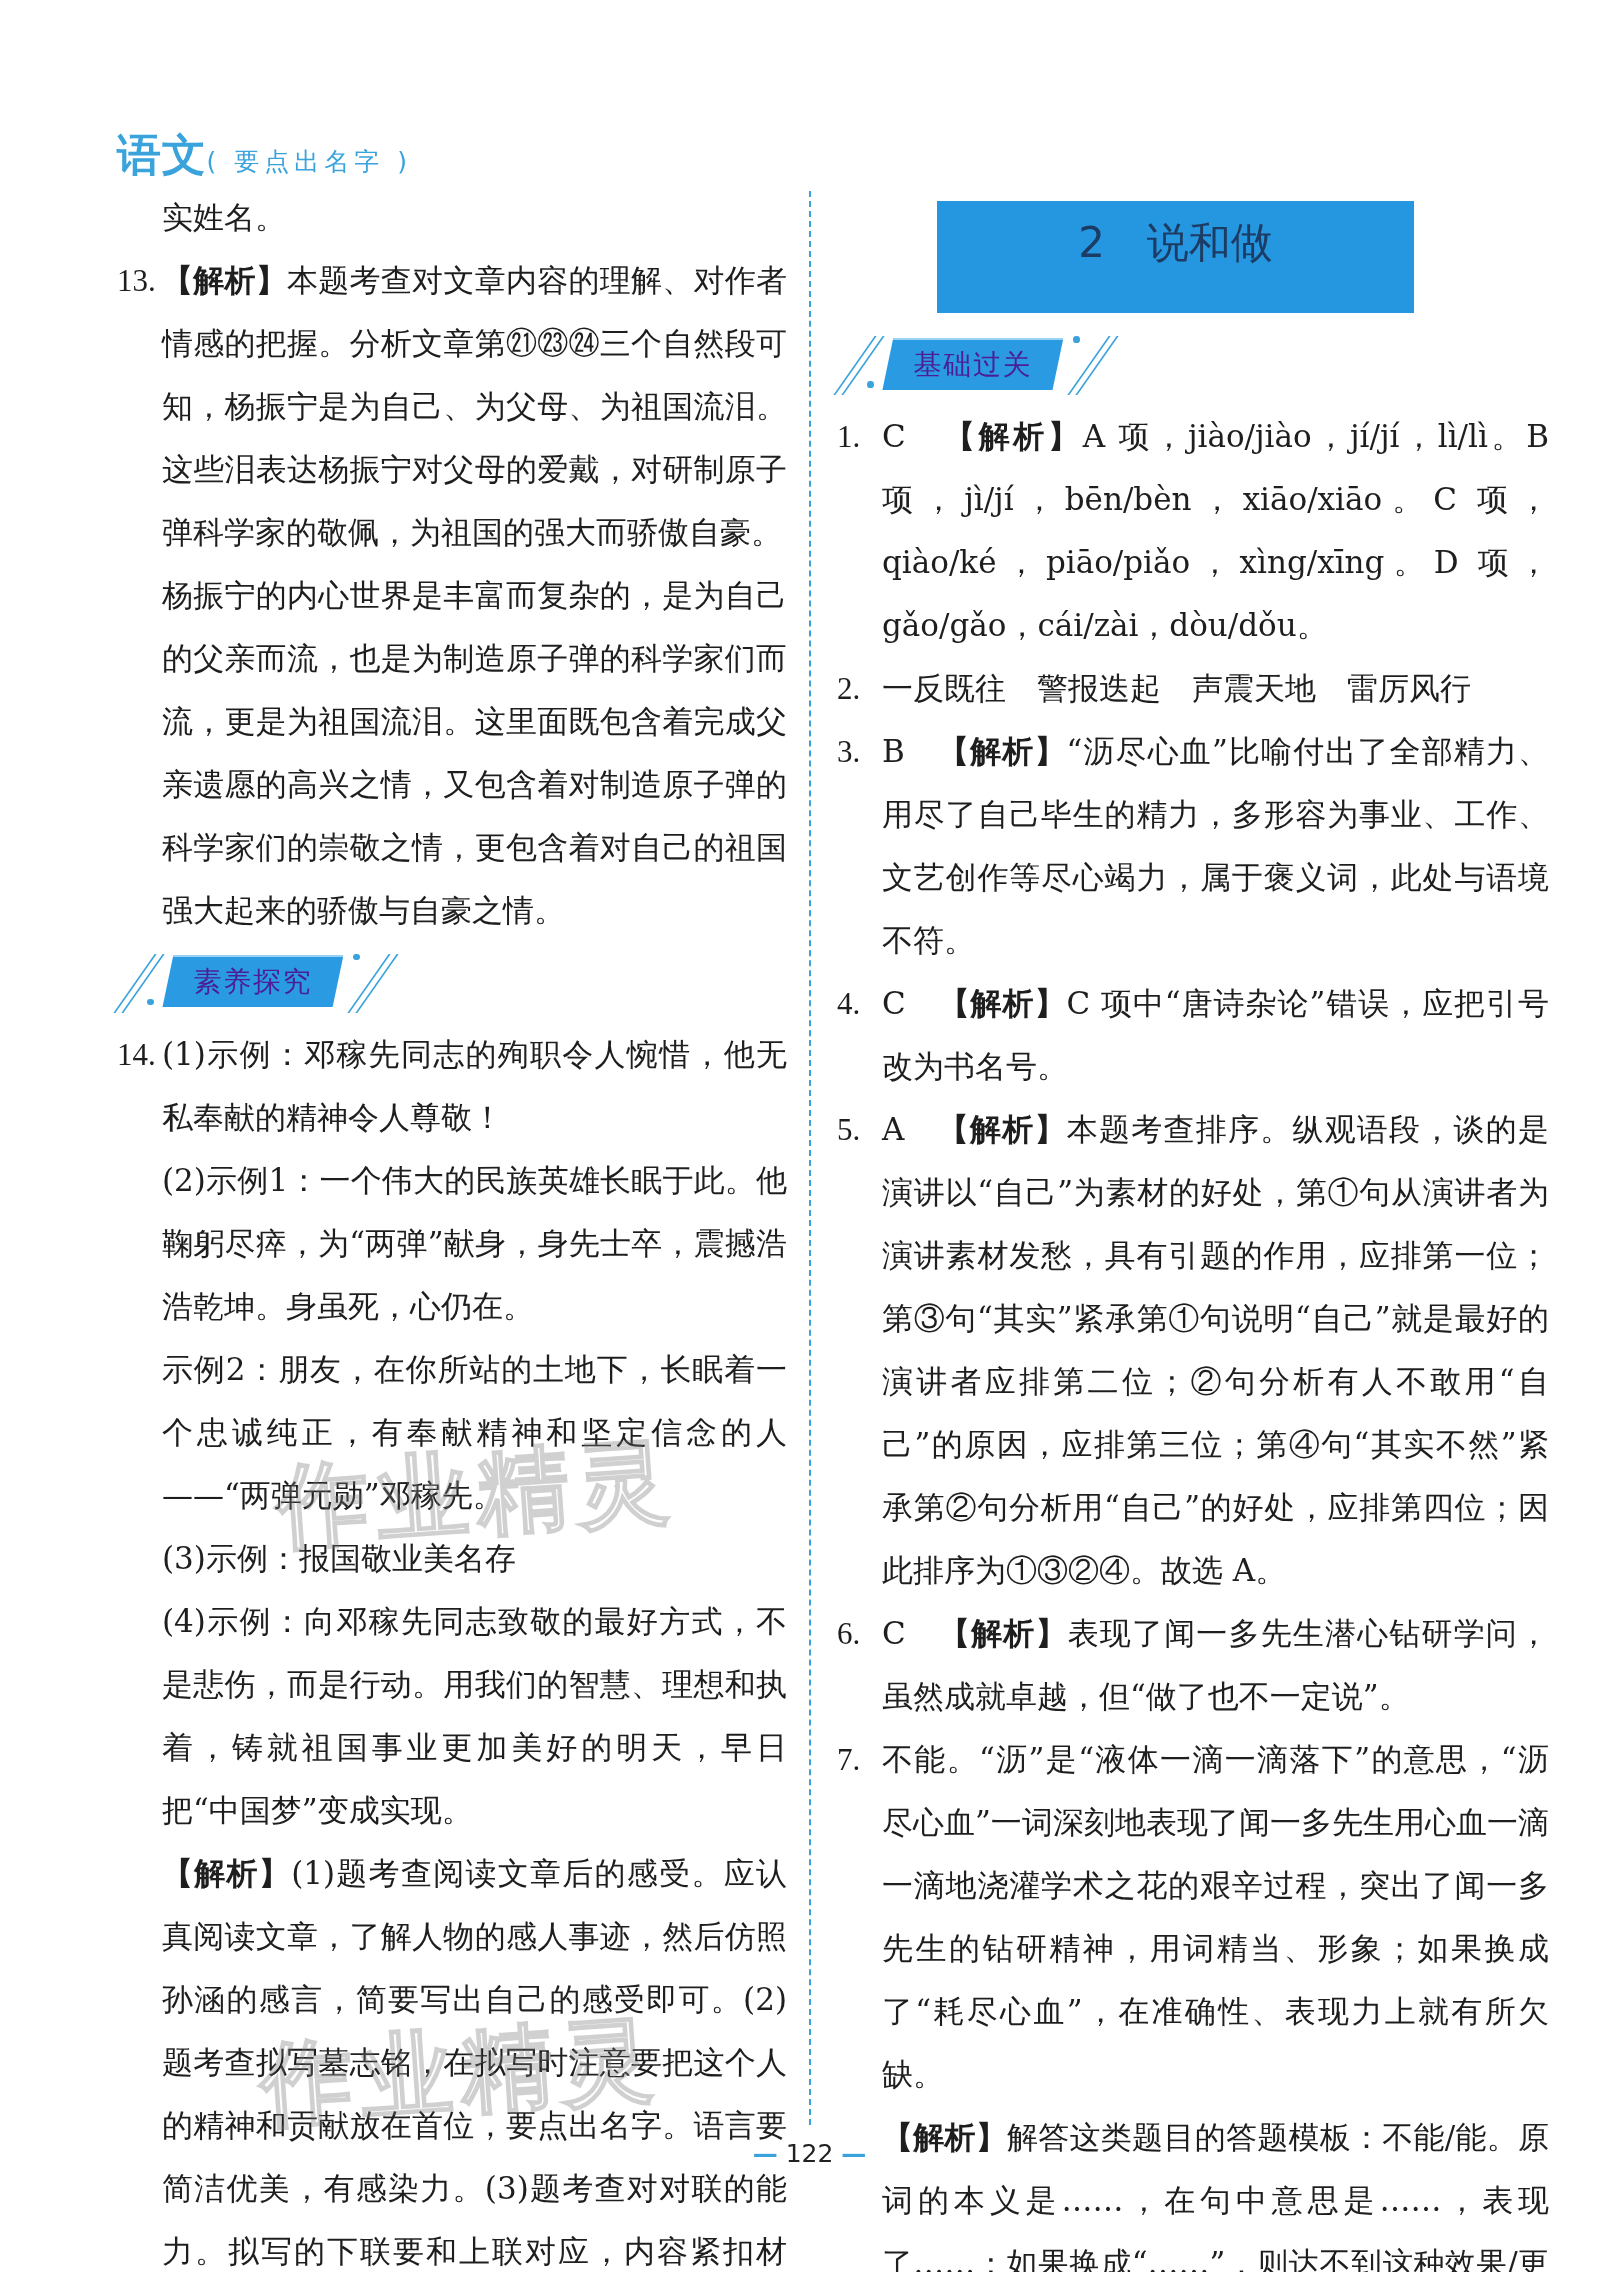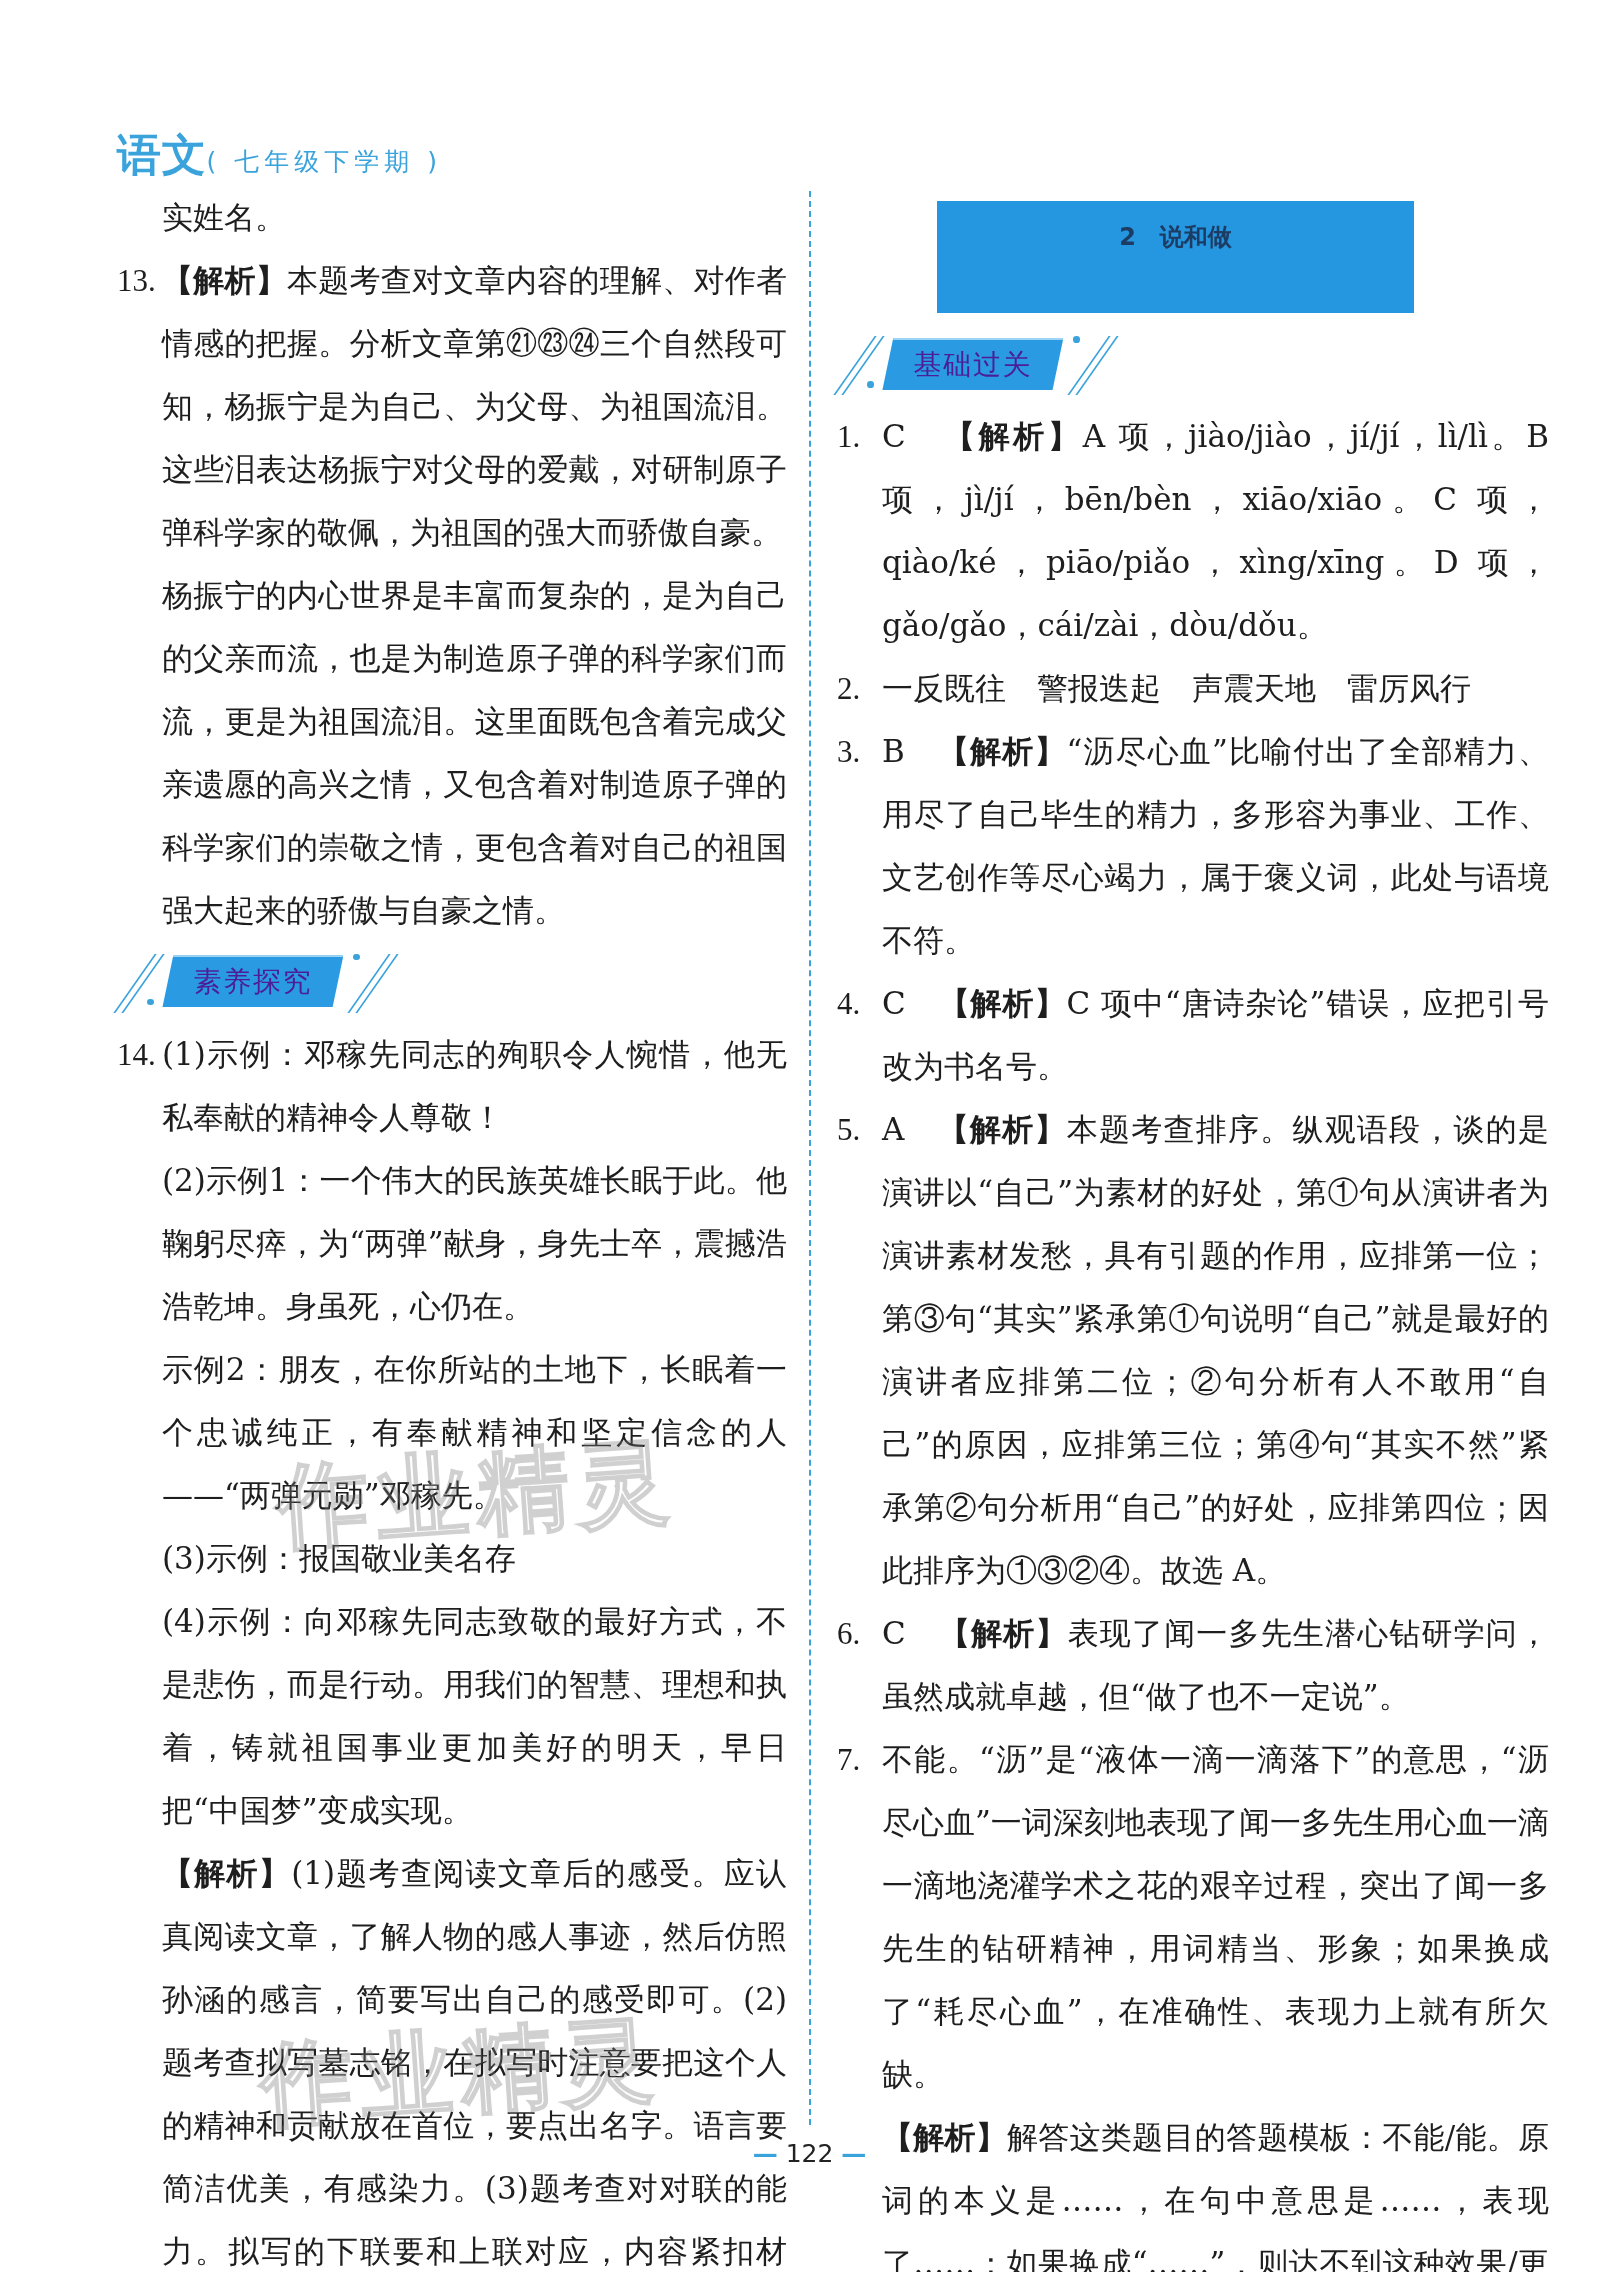--- a/index.html
+++ b/index.html
@@ -21,35 +21,35 @@
   .tag { font-family:"DejaVu Sans","Liberation Sans",sans-serif; font-weight:bold; }
   .section-tag { position:relative; height:69px; margin:6.7px 0 5px 8.4px; }
   .section-tag .slash { position:absolute; top:5px; width:1.7px; height:59px; background:#3aa3dc; transform:skewX(-35deg); }
   .section-tag .badge { position:absolute; left:37px; top:6.7px; width:181px; height:50px;
                         background:#2a9be3; color:#4c1d95; font-family:"DejaVu Sans","Liberation Sans",sans-serif;
                         font-size:28px; line-height:50px; text-align:center; letter-spacing:1.7px;
                         clip-path:polygon(6% 0,100% 0,94% 100%,0 100%); border-top:2.5px solid #9dd3f3; }
   .section-tag .dot { position:absolute; width:6.7px; height:6.7px; border-radius:50%; background:#3aa3dc; }
   .title-box { margin:0 0 0 100px; width:477px; height:112px; background:#2596e0;
                text-align:center; color:#1d3c63; }
-  .title-box .t1 { font-family:"DejaVu Sans","Liberation Sans",sans-serif; font-weight:bold; font-size:24px; padding-top:20px; height:49px; }
+  .title-box .t1 { font-family:"DejaVu Sans","Liberation Sans",sans-serif; font-weight:normal; font-size:42px; padding-top:14px; height:49px; }
   .title-box .t2 { font-size:30px; letter-spacing:3.3px; }
   .footer { position:absolute; left:0; width:1619px; top:2139px; text-align:center;
             font-family:"DejaVu Sans","Liberation Sans",sans-serif; font-size:25px; color:#222; }
   .footer .dash { color:#3aa3dc; font-weight:bold; }
   .watermark { position:absolute; left:276px; top:1432px; font-family:"DejaVu Sans",sans-serif;
                font-size:92px; font-weight:bold; color:transparent; -webkit-text-stroke:1.7px rgba(120,120,120,0.35);
                transform:rotate(-4deg); pointer-events:none; letter-spacing:8.4px; }
   .watermark.two { left:260px; top:2010px; }
 </style>
 </head>
 <body>
 
 <div class="header">
-  <span class="subj">语文</span><span class="grade">( 七年级下学期 )</span>
+  <span class="subj">语文</span><span class="grade">( 要点出名字 )</span>
 </div>
 
 <div class="divider"></div>
 
 <div class="col left">
   <p class="para indent">实姓名。</p>
 
   <div class="item">
     <span class="num para">13.</span>
     <p class="para"><span class="tag">【解析】</span><span>本题考查对文章内容的理解、对作者情感的把握。分析文章第㉑㉓㉔三个自然段可知，杨振宁是为自己、为父母、为祖国流泪。这些泪表达杨振宁对父母的爱戴，对研制原子弹科学家的敬佩，为祖国的强大而骄傲自豪。</span></p>

